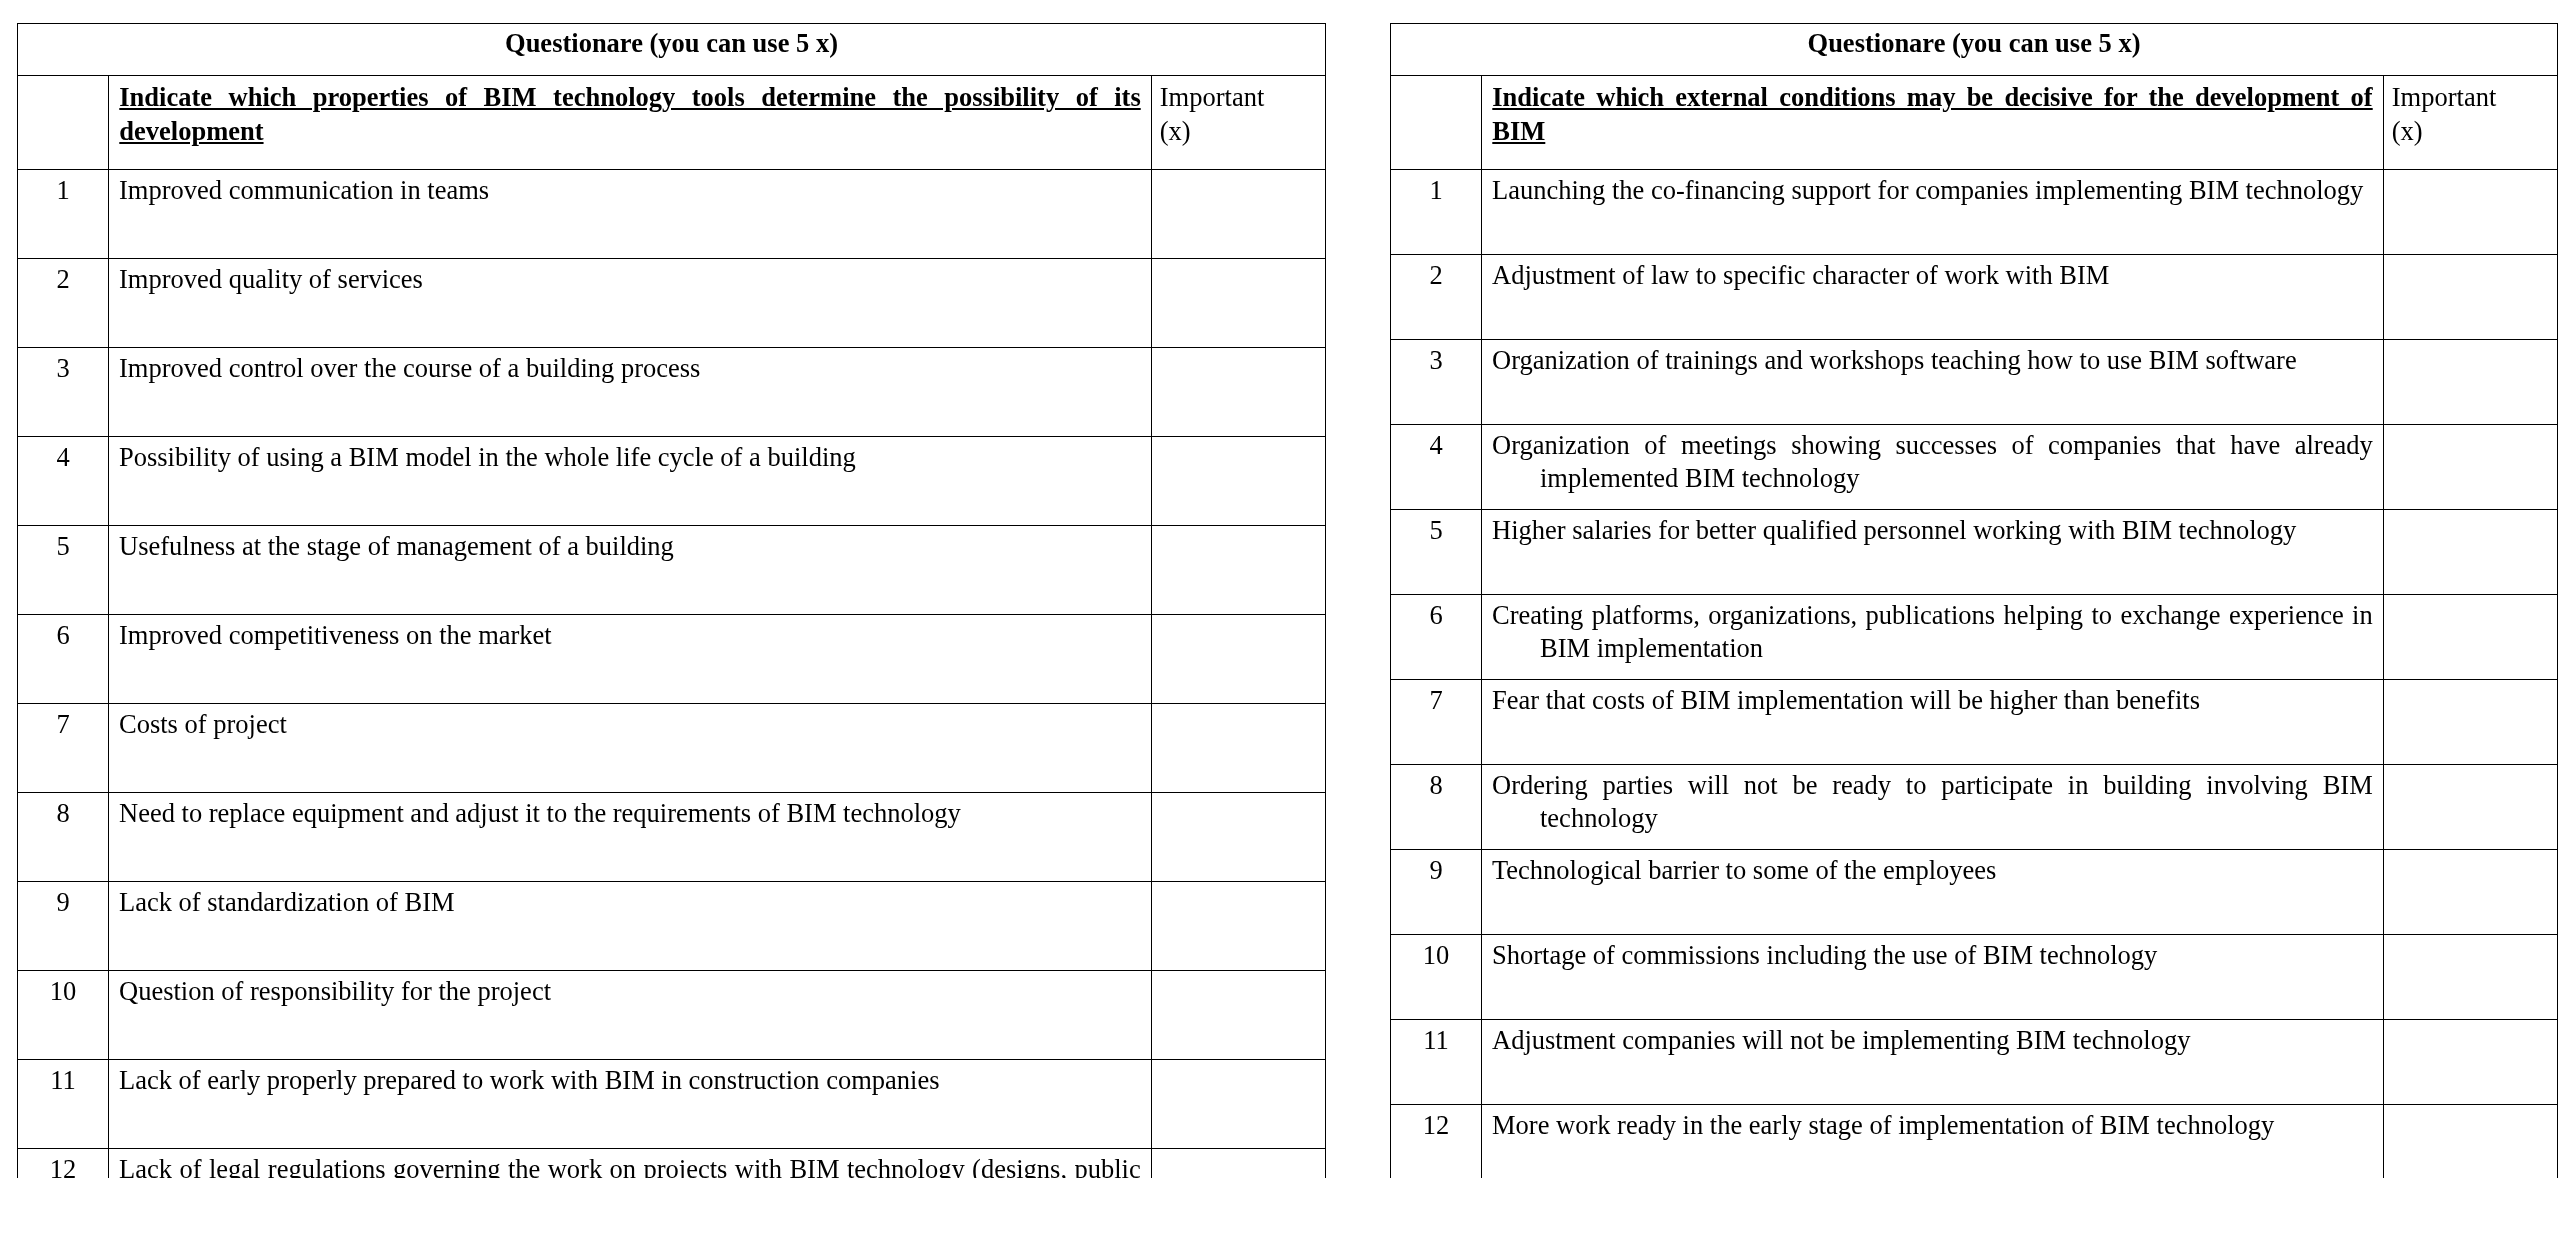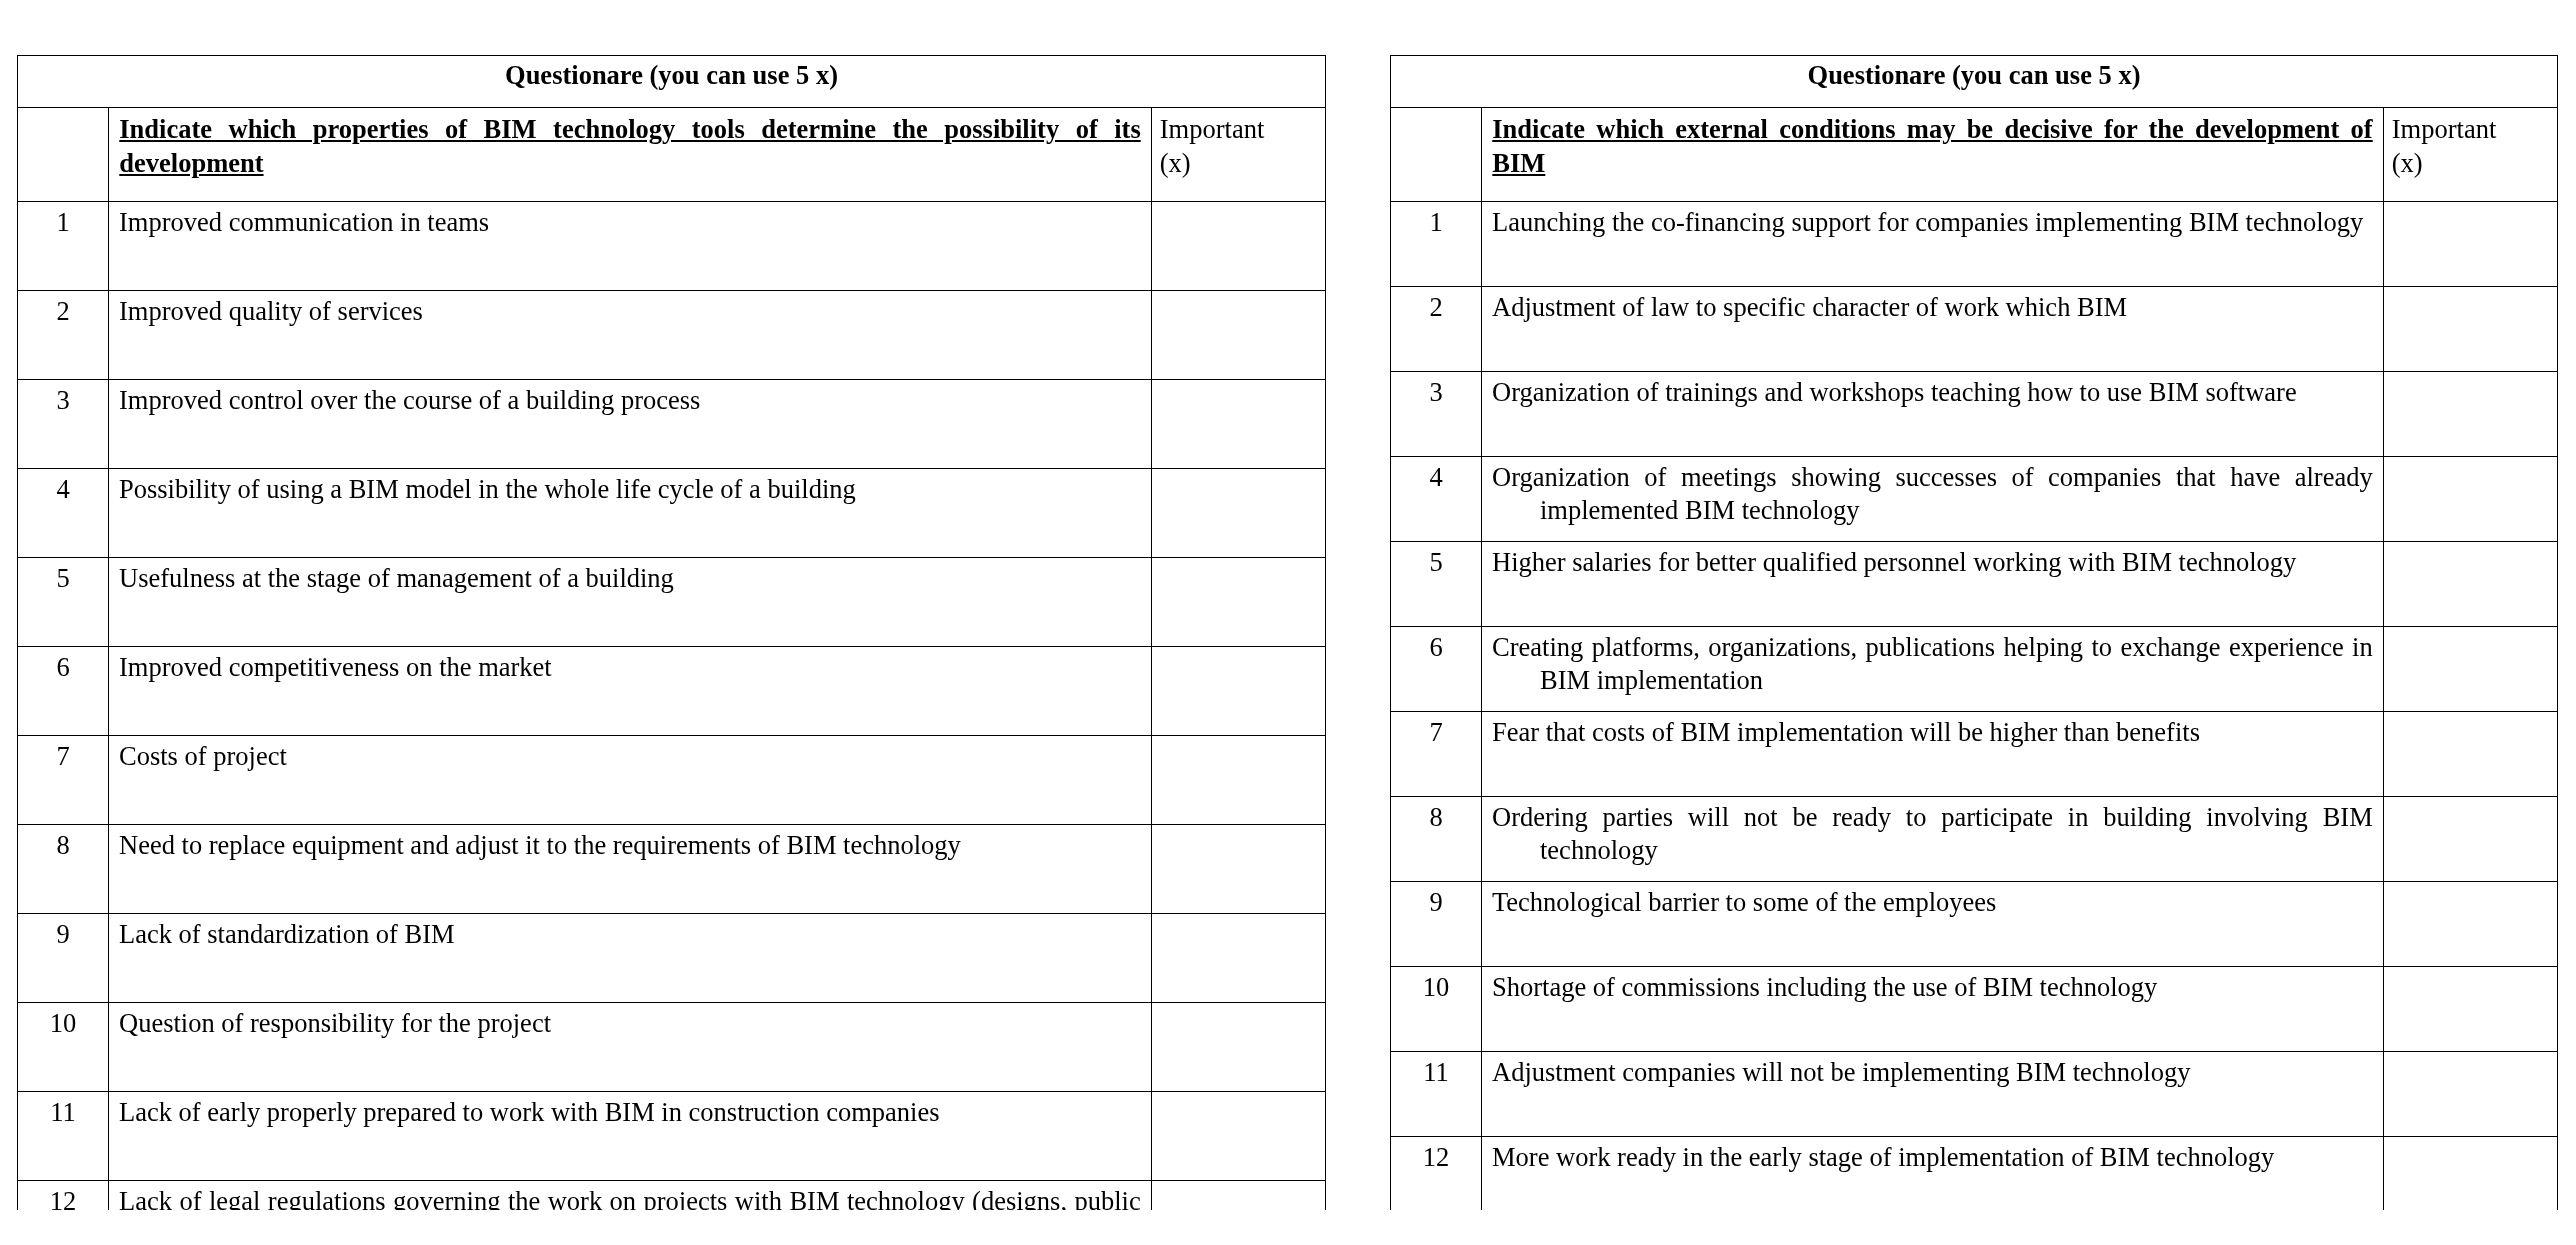--- a/index.html
+++ b/index.html
@@ -2,21 +2,21 @@
 <html style="font-size:10.3px"><head>
 <meta charset="utf-8">
 <style>
   * { margin: 0; padding: 0; box-sizing: border-box; }
   html, body {
     width: 2576px; height: 1246px;
     background: #ffffff;
     color: #000000;
     font-family: "Liberation Serif", serif;
   }
-  .page { position: relative; width: 2576px; height: 1178px; background: #ffffff; overflow: hidden; margin-top: 32px; }
+  .page { position: relative; width: 2576px; height: 1178px; background: #ffffff; overflow: hidden; }
 
   table.qtable {
     position: absolute;
     top: 23px;
     border-collapse: collapse;
     table-layout: fixed;
     background: #ffffff;
   }
   table.qtable.left  { left: 17px;  width: 1308px; }
   table.qtable.right { left: 1390px; width: 1167px; }
@@ -178,21 +178,21 @@
       </tr>
     </thead>
     <tbody>
         <tr>
           <td class="num">1</td>
           <td class="q">Launching the co-financing support for companies implementing BIM technology</td>
           <td class="imp"></td>
         </tr>
         <tr>
           <td class="num">2</td>
-          <td class="q">Adjustment of law to specific character of work which BIM</td>
+          <td class="q">Adjustment of law to specific character of work with BIM</td>
           <td class="imp"></td>
         </tr>
         <tr>
           <td class="num">3</td>
           <td class="q">Organization of trainings and workshops teaching how to use BIM software</td>
           <td class="imp"></td>
         </tr>
         <tr>
           <td class="num">4</td>
           <td class="q">Organization of meetings showing successes of companies that have already implemented BIM technology</td>

